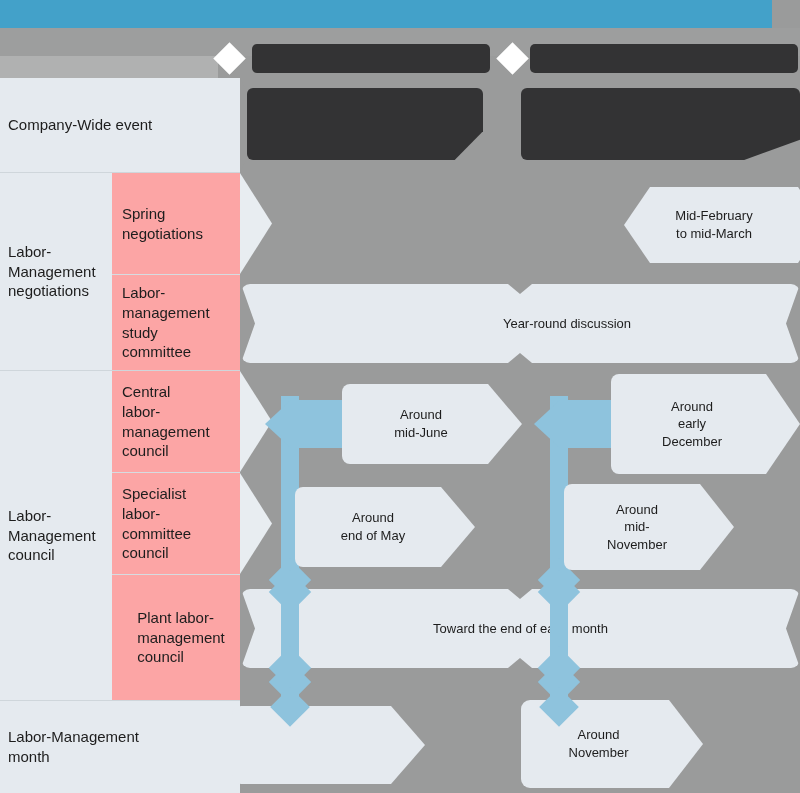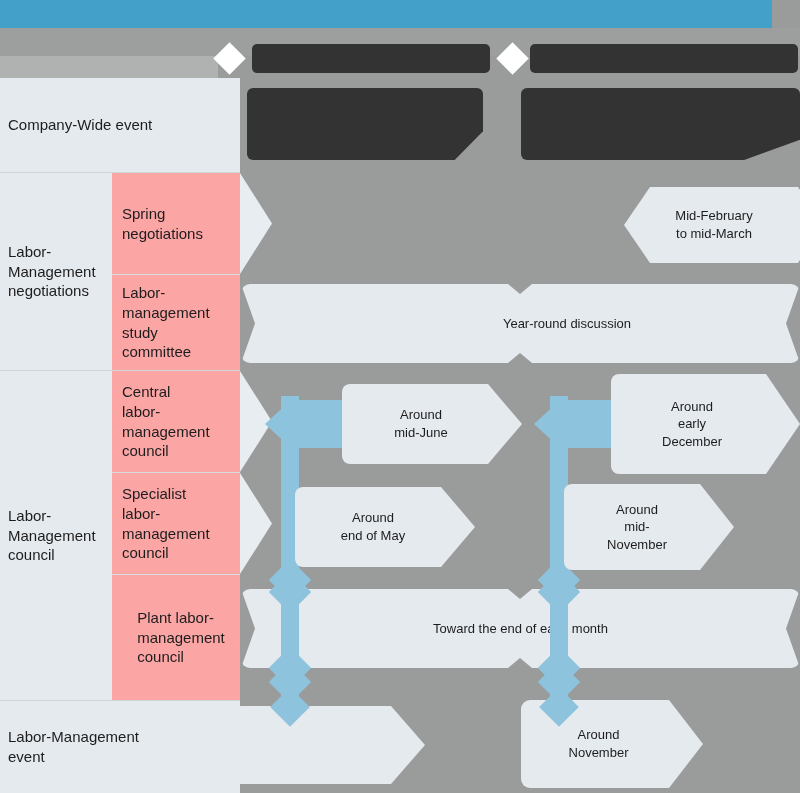--- a/index.html
+++ b/index.html
@@ -144,21 +144,21 @@
   <div class="shp light chev-right" style="left:611px;top:374px;width:189px;height:100px;border-radius:8px;"></div>
   <div class="celltext" style="left:617px;top:374px;width:150px;height:100px;">Around
 early
 December</div>
 
   <div class="collinev" style="left:112px;top:472px;width:128px;height:1px;background:#d6dce1;"></div>
 
   <div class="colB" style="top:473px;height:101px;">
     <span class="lbl">Specialist
 labor-
-management
+committee
 council</span>
   </div>
   <div class="shp lighter" style="left:240px;top:473px;width:32px;height:101px;
               clip-path:polygon(0 0, 0 100%, 100% 50%);"></div>
 
   <div class="shp light chev-right" style="left:295px;top:487px;width:180px;height:80px;border-radius:8px;"></div>
   <div class="celltext" style="left:300px;top:487px;width:146px;height:80px;">Around
 end of May</div>
 
   <div class="shp light chev-right" style="left:564px;top:484px;width:170px;height:86px;border-radius:8px;"></div>
@@ -185,21 +185,21 @@
   <div class="diamond blue" style="left:544px;top:577px;width:30px;height:30px;"></div>
   <div class="shp blue" style="left:281px;top:589px;width:18px;height:79px;"></div>
   <div class="shp blue" style="left:550px;top:589px;width:18px;height:79px;"></div>
   <div class="diamond blue" style="left:275px;top:653px;width:30px;height:30px;"></div>
   <div class="diamond blue" style="left:544px;top:653px;width:30px;height:30px;"></div>
 
   <div class="rowline" style="top:700px;"></div>
 
   <div class="colFull" style="top:701px;height:92px;">
     <span class="lbl">Labor-Management
-event</span>
+month</span>
   </div>
   <div class="shp" style="left:218px;top:701px;width:46px;height:92px;background:#9a9b9b;
               clip-path:polygon(22px 0, 46px 0, 46px 92px, 22px 92px, 46px 46px);"></div>
 
   <div class="shp light chev-right" style="left:232px;top:706px;width:193px;height:78px;border-radius:9px;"></div>
 
   <div class="shp light chev-right" style="left:521px;top:700px;width:182px;height:88px;border-radius:9px;"></div>
   <div class="celltext" style="left:526px;top:700px;width:145px;height:88px;">Around
 November</div>
 

